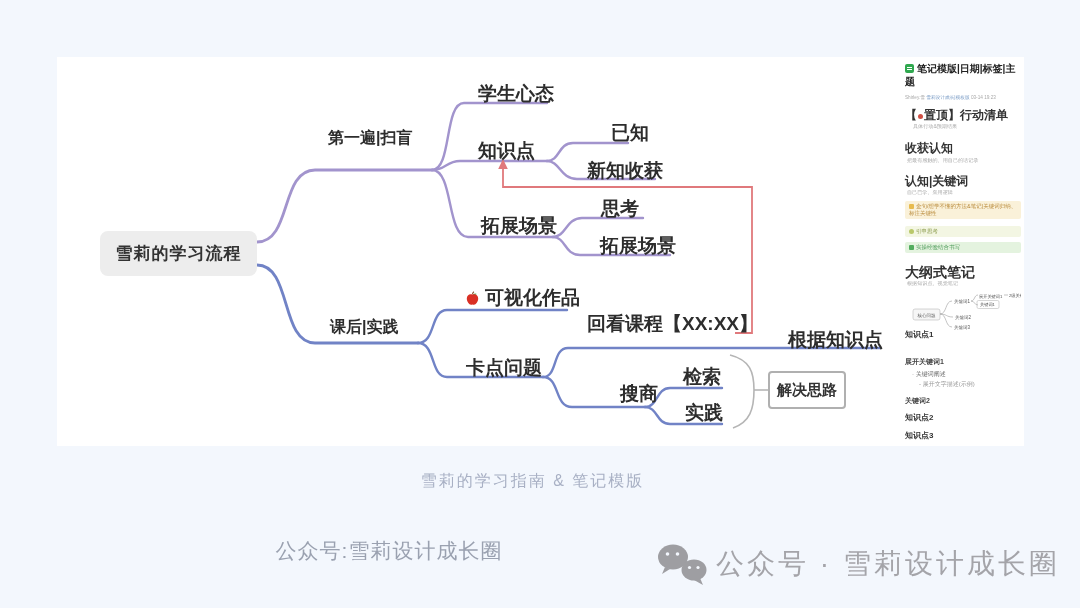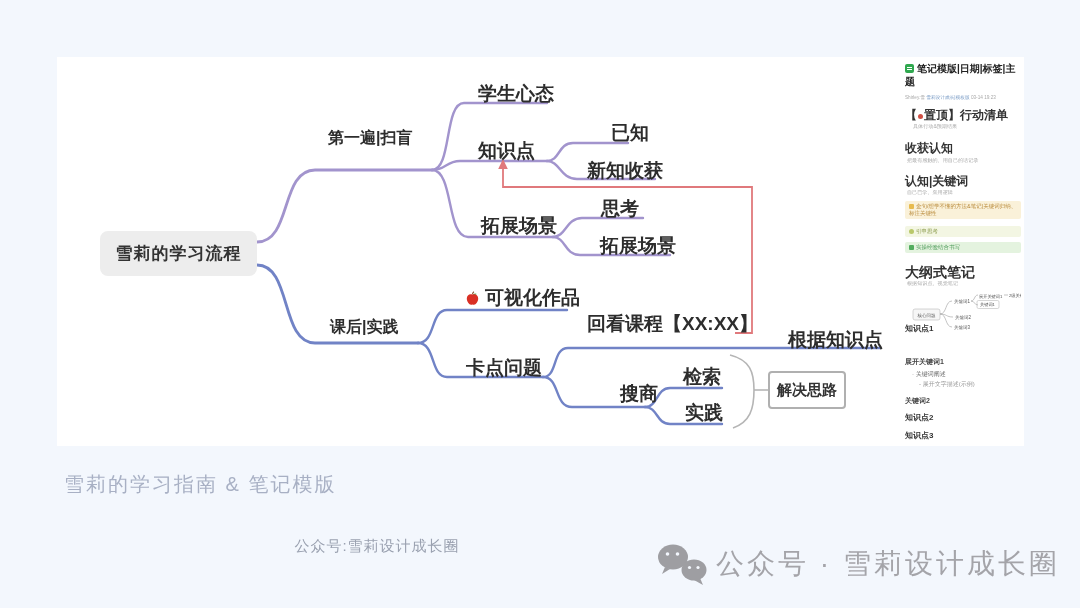--- a/index.html
+++ b/index.html
@@ -48,23 +48,23 @@
   .b-lime{background:#f3f6e3;color:#8a9a4a}
   .b-lime .bicon{background:#b9c86a;border-radius:50%}
   .b-green{background:#e4f3df;color:#4c9a58}
   .b-green .bicon{background:#53ad5f}
   .p-h4{font-size:14px;font-weight:700;color:#333}
   .o-bold{font-size:8px;font-weight:700;color:#333}
   .o-semi{font-size:7px;font-weight:600;color:#444}
   .o-item{font-size:6px;color:#666}
   .o-item2{font-size:6px;color:#999}
   
-  .subtitle{position:absolute;left:64px;top:471px;width:967px;font-size:20px;
+  .subtitle{position:absolute;left:49px;top:471px;width:967px;text-align:center;font-size:16px;
     color:var(--caption);letter-spacing:2px}
-  .account{position:absolute;left:57px;top:537px;width:640px;text-align:center;font-size:15px;
+  .account{position:absolute;left:69px;top:537px;width:640px;text-align:center;font-size:21px;
     color:#9aa1b0;letter-spacing:1px}
   .watermark-text{position:absolute;left:716px;top:545px;font-size:28px;color:var(--watermark);
     letter-spacing:3px;white-space:nowrap}
   .wechat-icon{position:absolute;left:656px;top:542px}
 </style>
 </head>
 <body>
 
 <div class="card"></div>
 
@@ -152,21 +152,21 @@
     <text x="49" y="39" font-size="4.5" fill="#555">关键词3</text>
     <path d="M66,11 C70,11 69,5 73,5" stroke="#aaaaaa" stroke-width="0.7" fill="none"></path>
     <path d="M66,11 C70,11 69,15 73,15" stroke="#aaaaaa" stroke-width="0.7" fill="none"></path>
     <text x="74" y="7.5" font-size="4.2" fill="#555">展开关键词1</text>
     <rect x="72" y="10.5" width="22" height="8" rx="1.5" fill="none" stroke="#bbbbbb" stroke-width="0.6"></rect>
     <text x="75" y="16" font-size="4.2" fill="#555">关键词1</text>
     <path d="M99,5 L103,5" stroke="#aaaaaa" stroke-width="0.7" fill="none"></path>
     <text x="104" y="7" font-size="4.2" fill="#555">2级关键词</text>
   </svg>
 
-  <div class="p-abs o-bold" style="top:262px">知识点1</div>
+  <div class="p-abs o-bold" style="top:268px">知识点1</div>
   <div class="p-abs o-semi" style="top:295px">展开关键词1</div>
   <div class="p-abs o-item" style="top:309px;left:7px">· 关键词阐述</div>
   <div class="p-abs o-item2" style="top:319px;left:14px">- 展开文字描述(示例)</div>
   <div class="p-abs o-semi" style="top:334px">关键词2</div>
   <div class="p-abs o-bold" style="top:351px">知识点2</div>
   <div class="p-abs o-bold" style="top:369px">知识点3</div>
 </div>
 
 <div class="subtitle">雪莉的学习指南 &amp; 笔记模版</div>
 <div class="account">公众号:雪莉设计成长圈</div>

